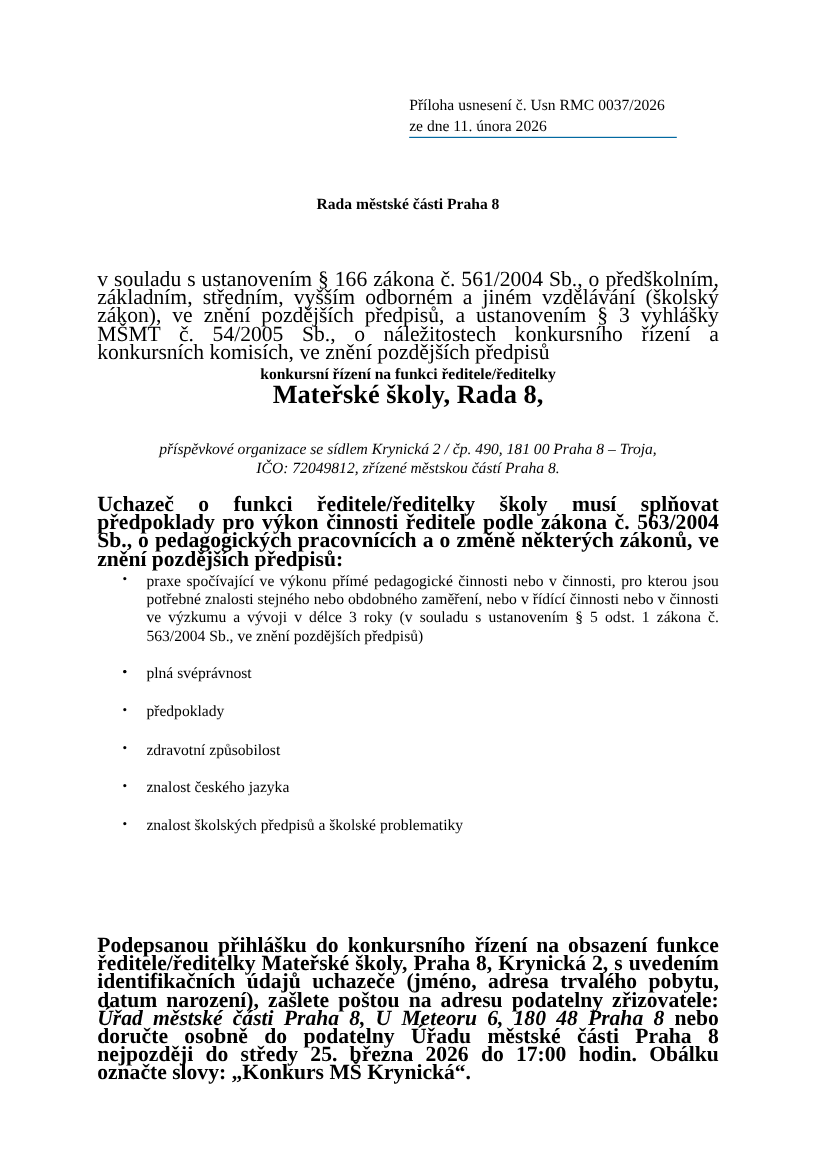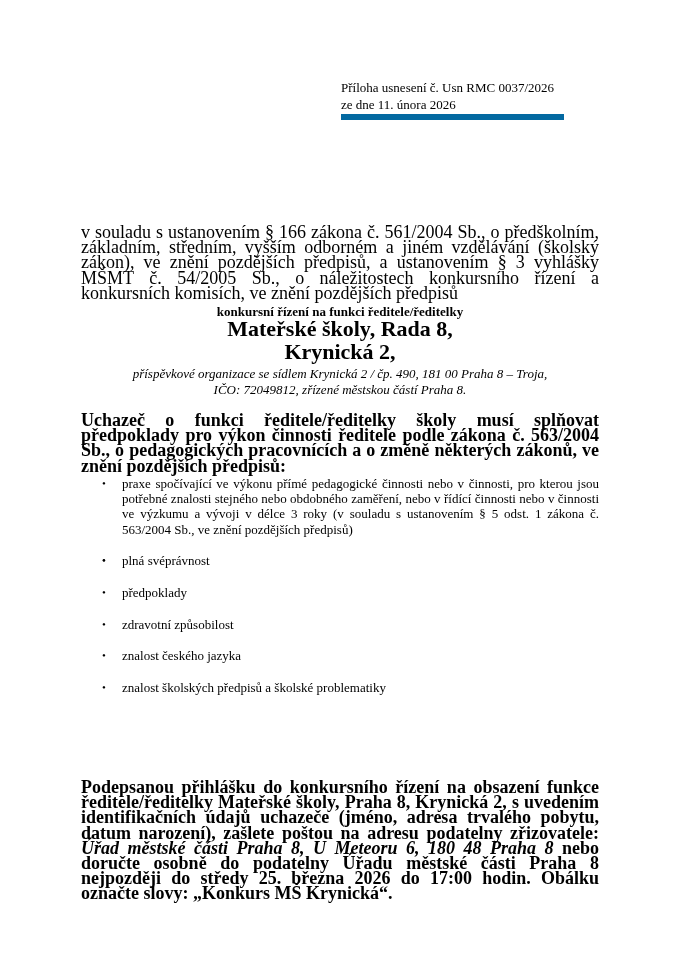--- a/index.html
+++ b/index.html
@@ -2,21 +2,21 @@
 <html><head>
 <meta charset="utf-8">
 <style>
   html, body { margin: 0; padding: 0; background: #ffffff; }
   body { width: 678px; height: 960px; position: relative; overflow: hidden;
          font-family: "Liberation Serif", "DejaVu Serif", serif; color: #000; }
   .page { position: absolute; left: 1px; top: 0; width: 678px; height: 800px; }
   .annex { position: absolute; left: 340px; top: 80px; width: 223px;
            font-size: 13px; line-height: 16.5px; }
   .annex .line { white-space: nowrap; }
-  .annex .underline { border-bottom: 6px solid #0369a1; padding-bottom: 1px; }
+  .annex .underline { border-bottom: 1px solid #0369a1; padding-bottom: 1px; }
   .center { position: absolute; left: 80px; width: 518px; text-align: center; }
   .council { top: 162px; font-size: 13px; font-weight: bold; }
   .announces { top: 193px; font-size: 13px; font-weight: bold; }
   .para { position: absolute; left: 80px; width: 518px; font-size: 18px;
           line-height: 15.2px; text-align: justify; }
   .intro { top: 225px; }
   .comp-label { top: 304px; font-size: 13px; font-weight: bold; }
   .school-name { top: 317px; font-size: 22px; font-weight: bold; line-height: 23px; }
   .school-addr { top: 340px; font-size: 22px; font-weight: bold; line-height: 23px; }
   .org-info { top: 366px; font-size: 13px; line-height: 15.5px; font-style: italic; }
@@ -31,26 +31,26 @@
 </head>
 <body>
 
 <div class="page">
 
   <div class="annex">
     <div class="line">Příloha usnesení č. Usn RMC 0037/2026</div>
     <div class="line underline">ze dne 11. února 2026</div>
   </div>
 
+  <div class="center council">Rada městské části Praha 8</div>
 
   <div class="para intro">v souladu s ustanovením § 166 zákona č. 561/2004 Sb., o předškolním, základním, středním, vyšším odborném a jiném vzdělávání (školský zákon), ve znění pozdějších předpisů, a ustanovením § 3 vyhlášky MŠMT č. 54/2005 Sb., o náležitostech konkursního řízení a konkursních komisích, ve znění pozdějších předpisů</div>
 
   <div class="center comp-label">konkursní řízení na funkci ředitele/ředitelky</div>
   <div class="center school-name">Mateřské školy, Rada 8,</div>
-  <div class="center school-addr">Krynická 2,</div>
   <div class="center org-info">
     <div>příspěvkové organizace se sídlem Krynická 2 / čp. 490, 181 00 Praha 8 – Troja,</div>
     <div>IČO: 72049812, zřízené městskou částí Praha 8.</div>
   </div>
 
   <div class="para req-intro">Uchazeč o funkci ředitele/ředitelky školy musí splňovat předpoklady pro výkon činnosti ředitele podle zákona č. 563/2004 Sb., o pedagogických pracovnících a o změně některých zákonů, ve znění pozdějších předpisů:</div>
 
   <ul class="reqs">
     <li><span class="bullet">•</span><span>praxe spočívající ve výkonu přímé pedagogické činnosti nebo v činnosti, pro kterou jsou potřebné znalosti stejného nebo obdobného zaměření, nebo v řídící činnosti nebo v činnosti ve výzkumu a vývoji v délce 3 roky (v souladu s ustanovením § 5 odst. 1 zákona č. 563/2004 Sb., ve znění pozdějších předpisů)</span></li>
     <li><span class="bullet">•</span></li>

